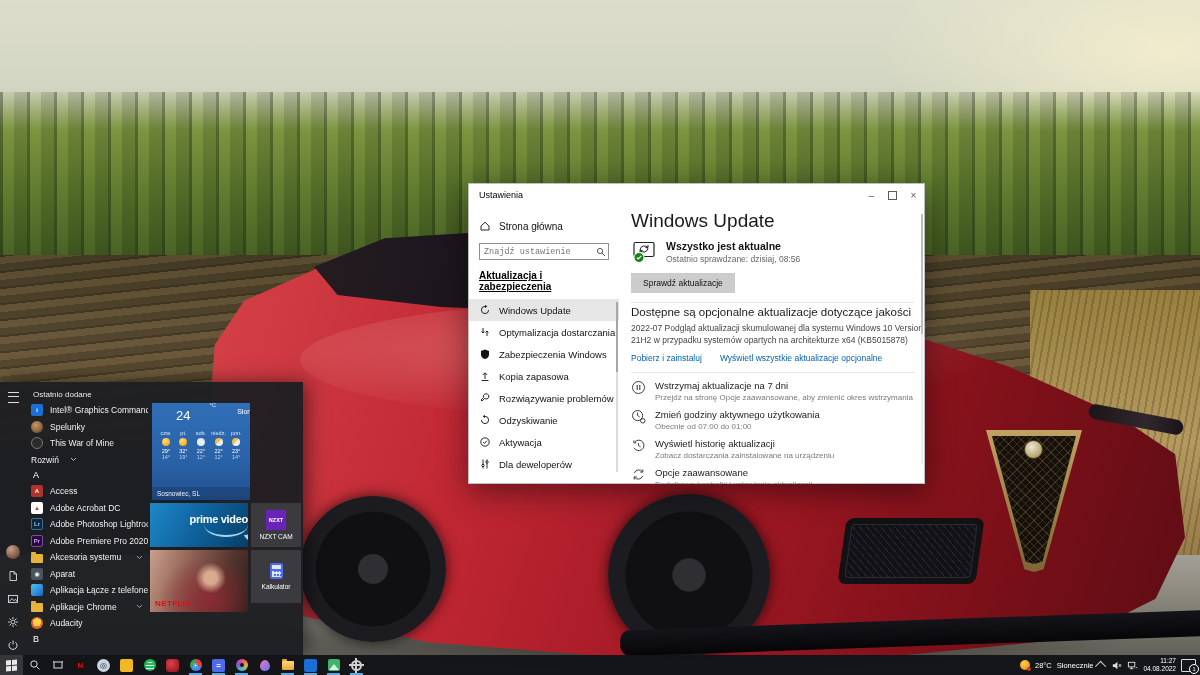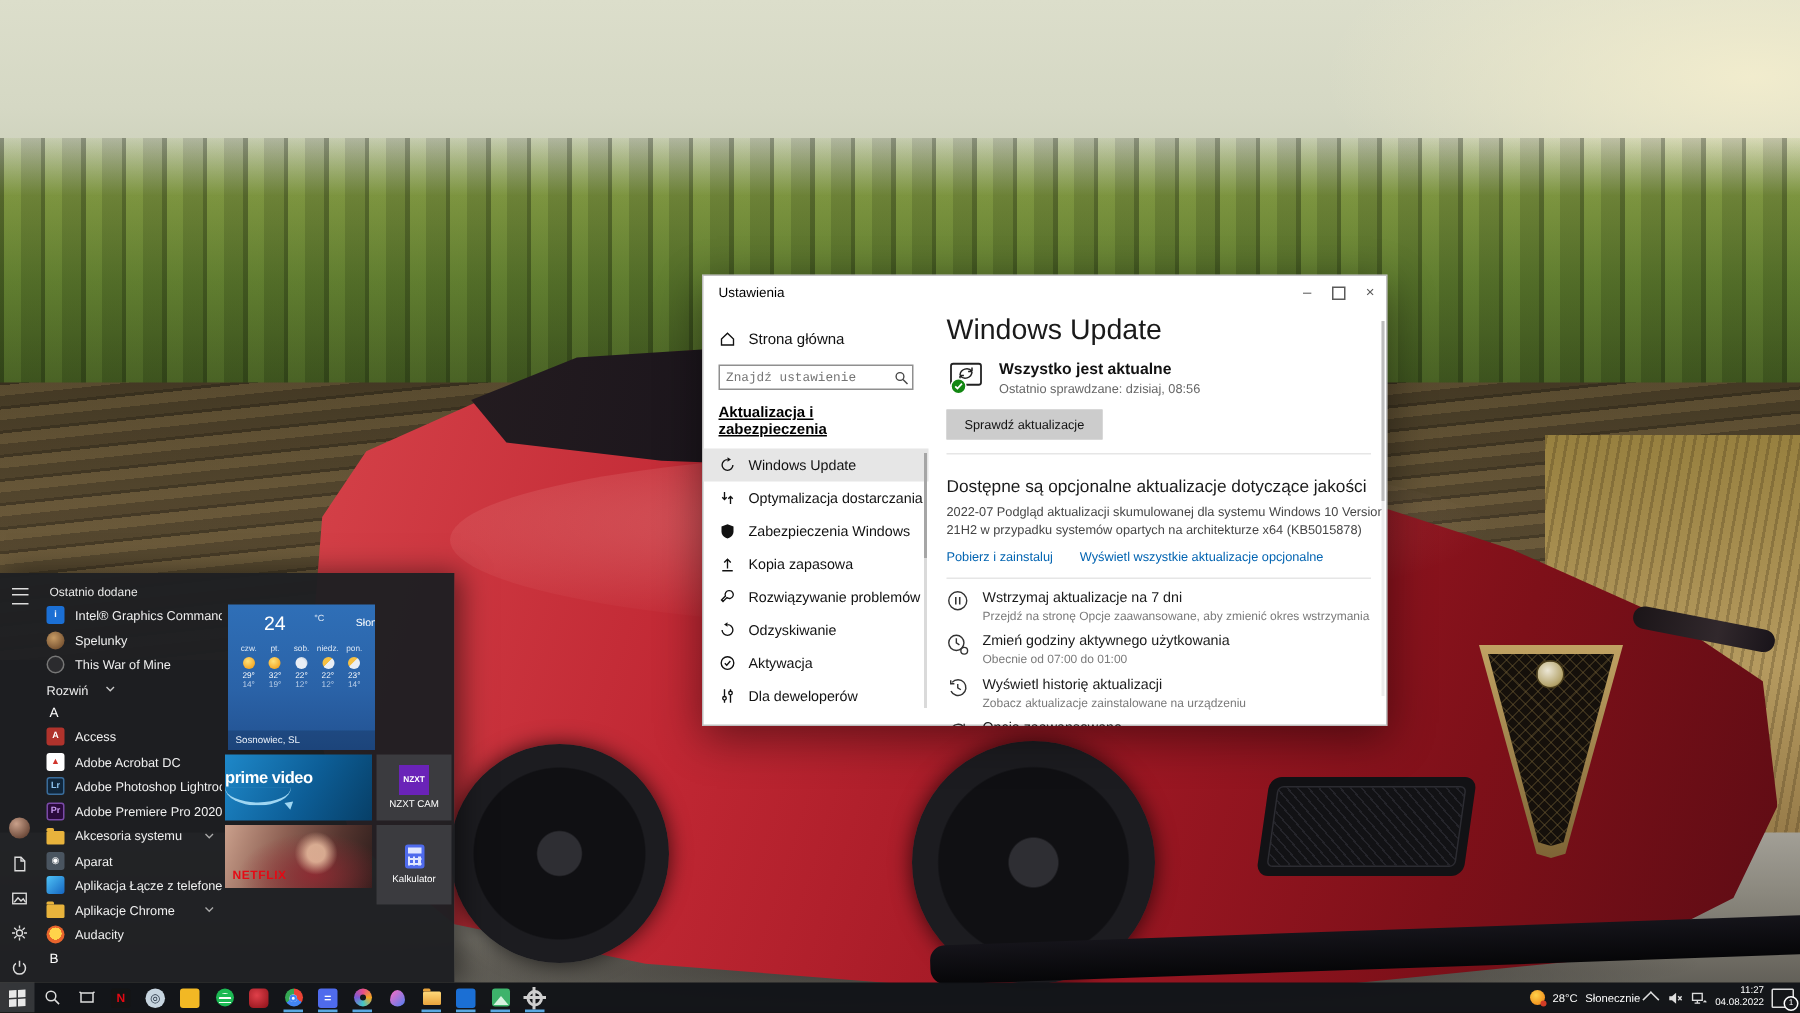--- a/index.html
+++ b/index.html
@@ -86,21 +86,21 @@
   .side-scroll i{position:absolute;top:0;left:0;width:2px;height:70px;background:#a6a6a6;display:block;}
 
   .main{flex:1;position:relative;padding:3px 10px 0 12px;box-sizing:border-box;overflow:hidden;}
   .main h1{margin:0;font-size:19px;font-weight:400;color:#1a1a1a;line-height:24px;}
   .status-row{display:flex;gap:9px;margin-top:7px;align-items:center;}
   .status-title{font-size:10.5px;font-weight:bold;color:#111;}
   .status-sub{font-size:8.5px;color:#666;margin-top:2px;}
   .check-btn{margin-top:9px;display:inline-block;background:#cccccc;color:#111;font-size:8.5px;
     padding:4px 11px;border:1px solid #cccccc;}
   .divider{height:1px;background:#e6e6e6;margin-top:9px;}
-  .opt-head{font-size:11.5px;color:#1a1a1a;margin-top:16px;}
+  .opt-head{font-size:11.5px;color:#1a1a1a;margin-top:3px;}
   .opt-body{font-size:8.5px;color:#454545;line-height:1.4;margin-top:5px;width:300px;}
   .links{display:flex;gap:18px;margin-top:6px;}
   .links a{font-size:8.5px;color:#0063b1;text-decoration:none;}
   .u-items{margin-top:7px;}
   .u-item{display:flex;gap:9px;margin-bottom:7px;align-items:flex-start;}
   .u-item .tit{font-size:9.5px;color:#1a1a1a;}
   .u-item .sub{font-size:8px;color:#7a7a7a;margin-top:2px;}
   .main-scroll{position:absolute;right:1px;top:8px;width:2px;height:250px;background:#ededed;}
   .main-scroll i{position:absolute;top:0;width:2px;height:120px;background:#bdbdbd;display:block;}
 
@@ -121,47 +121,47 @@
     font-size:6px;font-weight:bold;color:#fff;}
   .ai.round{border-radius:50%;}
   .folder-ic{width:12px;height:9px;flex:none;background:#e8b33c;border-radius:1px;position:relative;margin-top:2px;}
   .folder-ic:before{content:"";position:absolute;left:0;top:-2px;width:5px;height:2px;background:#e8b33c;border-radius:1px 1px 0 0;}
   .chev-svg{margin-left:auto;margin-right:5px;}
 
   
   .tile{position:absolute;box-sizing:border-box;overflow:hidden;}
   .tile-weather{left:152px;top:21px;width:98px;height:97px;
     background:linear-gradient(180deg,#2f6fb7 0%,#2a62a7 60%,#225190 100%);padding:5px 5px 0 5px;}
-  .w-top{display:flex;align-items:center;gap:19px;}
+  .w-top{display:flex;align-items:flex-start;gap:19px;}
   .sun{width:13px;height:13px;border-radius:50%;background:radial-gradient(circle at 40% 35%,#ffe27a,#f5a623 75%);}
   .w-temp{font-size:13px;color:#fff;}
   .w-unit{font-size:6px;color:#dce7f5;margin-top:-6px;}
   .w-cond{font-size:7px;color:#fff;margin-left:2px;}
   .w-days{display:flex;margin-top:7px;}
   .w-col{flex:1;text-align:center;}
   .w-col .d{font-size:5.5px;color:#dce7f5;}
   .w-ic{width:8px;height:8px;border-radius:50%;margin:2px auto;background:radial-gradient(circle at 40% 35%,#ffe27a,#f5a623 75%);}
   .w-ic.cloud{background:radial-gradient(circle at 35% 65%,#e9eef5 55%,#9fb3c8 100%);}
   .w-ic.partly{background:linear-gradient(135deg,#f5c043 45%,#e9eef5 46%);}
   .w-col .hi{font-size:5.5px;color:#fff;}
   .w-col .lo{font-size:5.5px;color:#bcd0ea;}
   .w-loc{position:absolute;left:0;right:0;bottom:0;height:13px;background:rgba(10,30,60,.25);
     font-size:6.5px;color:#eaf1fa;line-height:13px;padding-left:5px;}
   .tile-prime{left:150px;top:121px;width:98px;height:44px;
     background:linear-gradient(120deg,#1e88c9 0%,#0d5e97 55%,#073f67 100%);
-    display:flex;flex-direction:column;align-items:flex-start;justify-content:center;}
+    display:flex;flex-direction:column;align-items:flex-end;justify-content:center;}
   .prime-txt{font-size:11px;font-weight:bold;color:#fff;letter-spacing:-.3px;}
   .prime-smile{width:44px;height:10px;border:0;border-bottom:2px solid #9fd6f2;border-radius:0 0 50% 50%/0 0 100% 100%;position:relative;}
   .prime-smile:after{content:"";position:absolute;right:-2px;bottom:-4px;width:0;height:0;
     border-left:5px solid #9fd6f2;border-top:3px solid transparent;border-bottom:3px solid transparent;transform:rotate(-40deg);}
   .tile-nzxt{left:251px;top:121px;width:50px;height:44px;background:#3b3b3f;display:flex;flex-direction:column;align-items:center;justify-content:center;gap:3px;}
   .nzxt-logo{width:20px;height:20px;background:#6a23b8;color:#fff;font-size:5.5px;font-weight:bold;
     display:flex;align-items:center;justify-content:center;}
   .tile-label{font-size:6.5px;color:#fff;}
-  .tile-netflix{left:150px;top:168px;width:98px;height:42px;
+  .tile-netflix{left:150px;top:168px;width:98px;height:62px;
     background:
       radial-gradient(circle at 62% 45%,rgba(233,190,160,.85) 0 9%,rgba(233,190,160,0) 22%),
       radial-gradient(ellipse at 60% 80%,rgba(150,40,50,.8),rgba(150,40,50,0) 60%),
       linear-gradient(110deg,#caa08c 0%,#8c5f52 38%,#55352f 70%,#2c1d1b 100%);}
   .netflix-txt{position:absolute;left:5px;bottom:4px;font-size:8px;font-weight:bold;color:#e50914;letter-spacing:.4px;}
   .tile-calc{left:251px;top:168px;width:50px;height:53px;background:#3b3b3f;
     display:flex;flex-direction:column;align-items:center;justify-content:center;gap:4px;}
   .calc-ic{width:13px;height:16px;background:#4f6bed;border-radius:2px;position:relative;}
   .calc-ic:before{content:"";position:absolute;left:2px;top:2px;right:2px;height:4px;background:#dfe6ff;}
   .calc-ic:after{content:"";position:absolute;left:2px;top:8px;right:2px;bottom:2px;
@@ -368,21 +368,21 @@
               <div class="sub">Obecnie od 07:00 do 01:00</div>
             </div>
           </div>
           <div class="u-item">
             <svg width="15" height="15" viewBox="0 0 16 16">
                 <path d="M3.2 10.4A5.6 5.6 0 1 0 4 4.2M3 2.6v2.6h2.6" fill="none" stroke="#333" stroke-width="1"></path>
                 <path d="M8 5.4V8l2.2 1.4" fill="none" stroke="#333" stroke-width="1"></path>
               </svg>
             <div>
               <div class="tit">Wyświetl historię aktualizacji</div>
-              <div class="sub">Zobacz aktualizacje zainstalowane na urządzeniu</div>
+              <div class="sub">Zobacz dostarczania zainstalowane na urządzeniu</div>
             </div>
           </div>
           <div class="u-item">
             <svg width="15" height="15" viewBox="0 0 16 16">
                 <path d="M3.6 6.4a5 5 0 0 1 8.8-1.2M12.4 9.6a5 5 0 0 1-8.8 1.2" fill="none" stroke="#333" stroke-width="1"></path>
                 <path d="M12.6 2.6v2.8h-2.8M3.4 13.4v-2.8h2.8" fill="none" stroke="#333" stroke-width="1"></path>
               </svg>
             <div>
               <div class="tit">Opcje zaawansowane</div>
               <div class="sub">Dodatkowe kontrolki i ustawienia aktualizacji</div>

